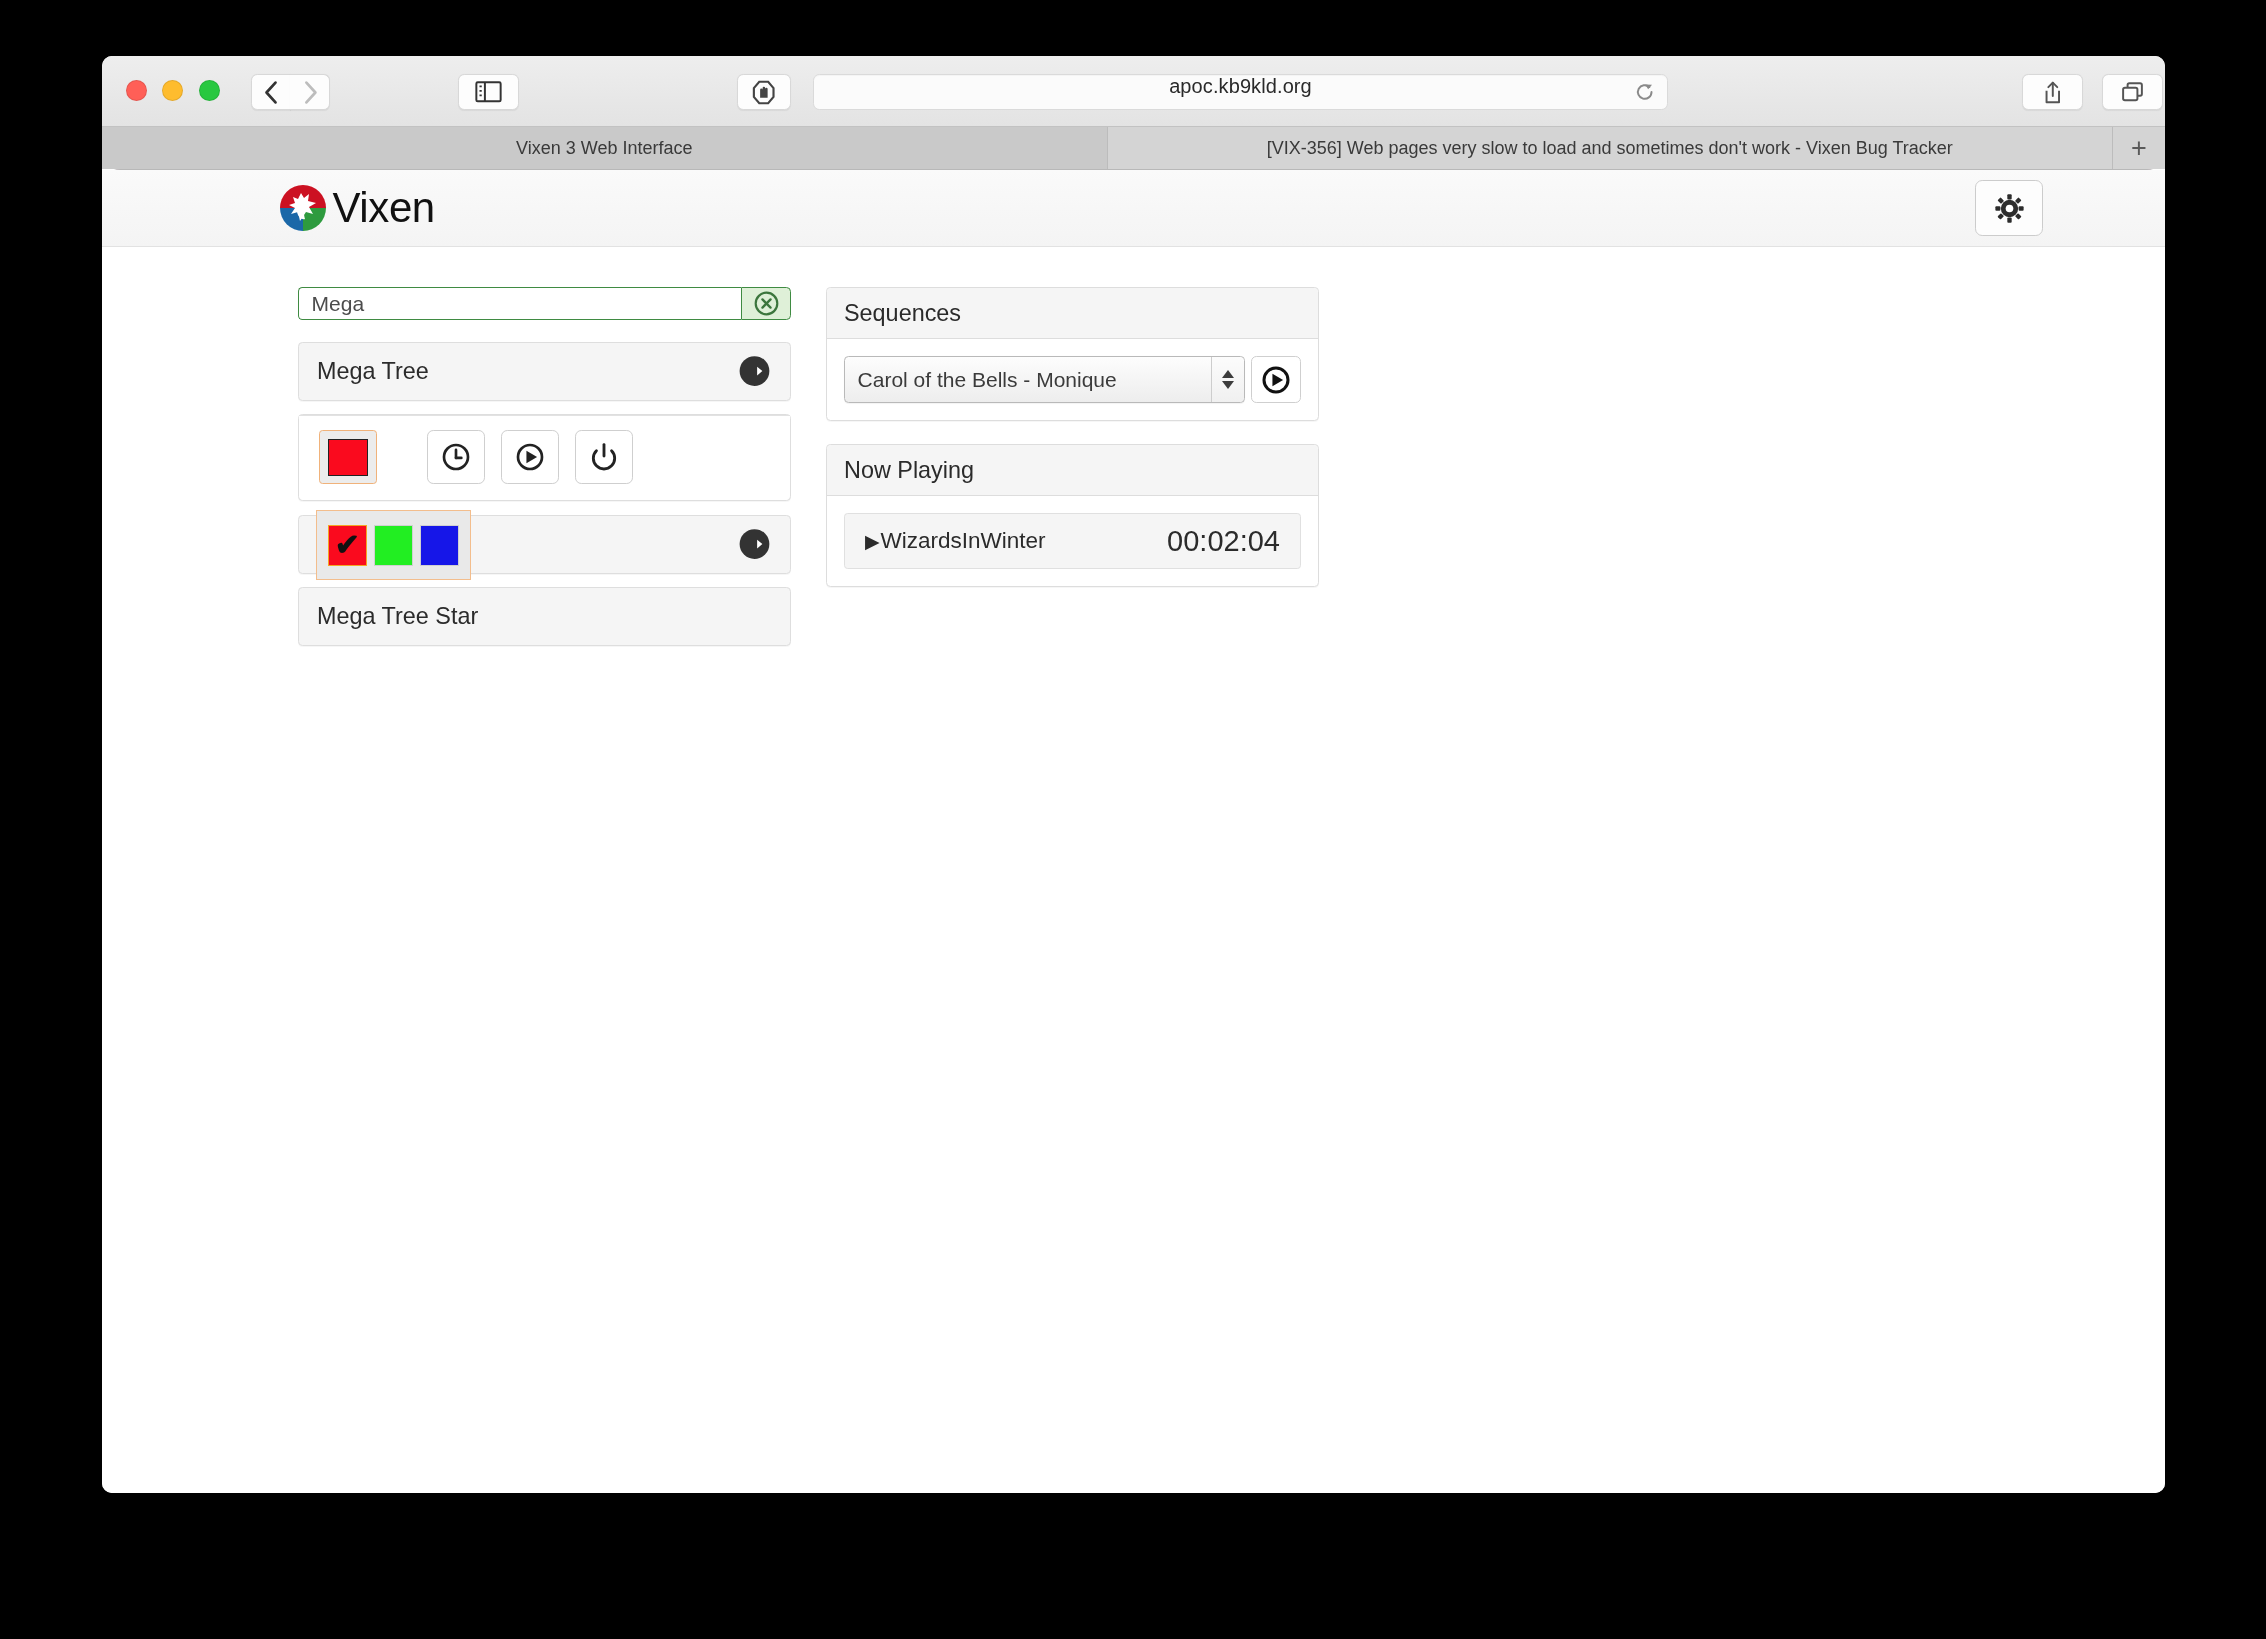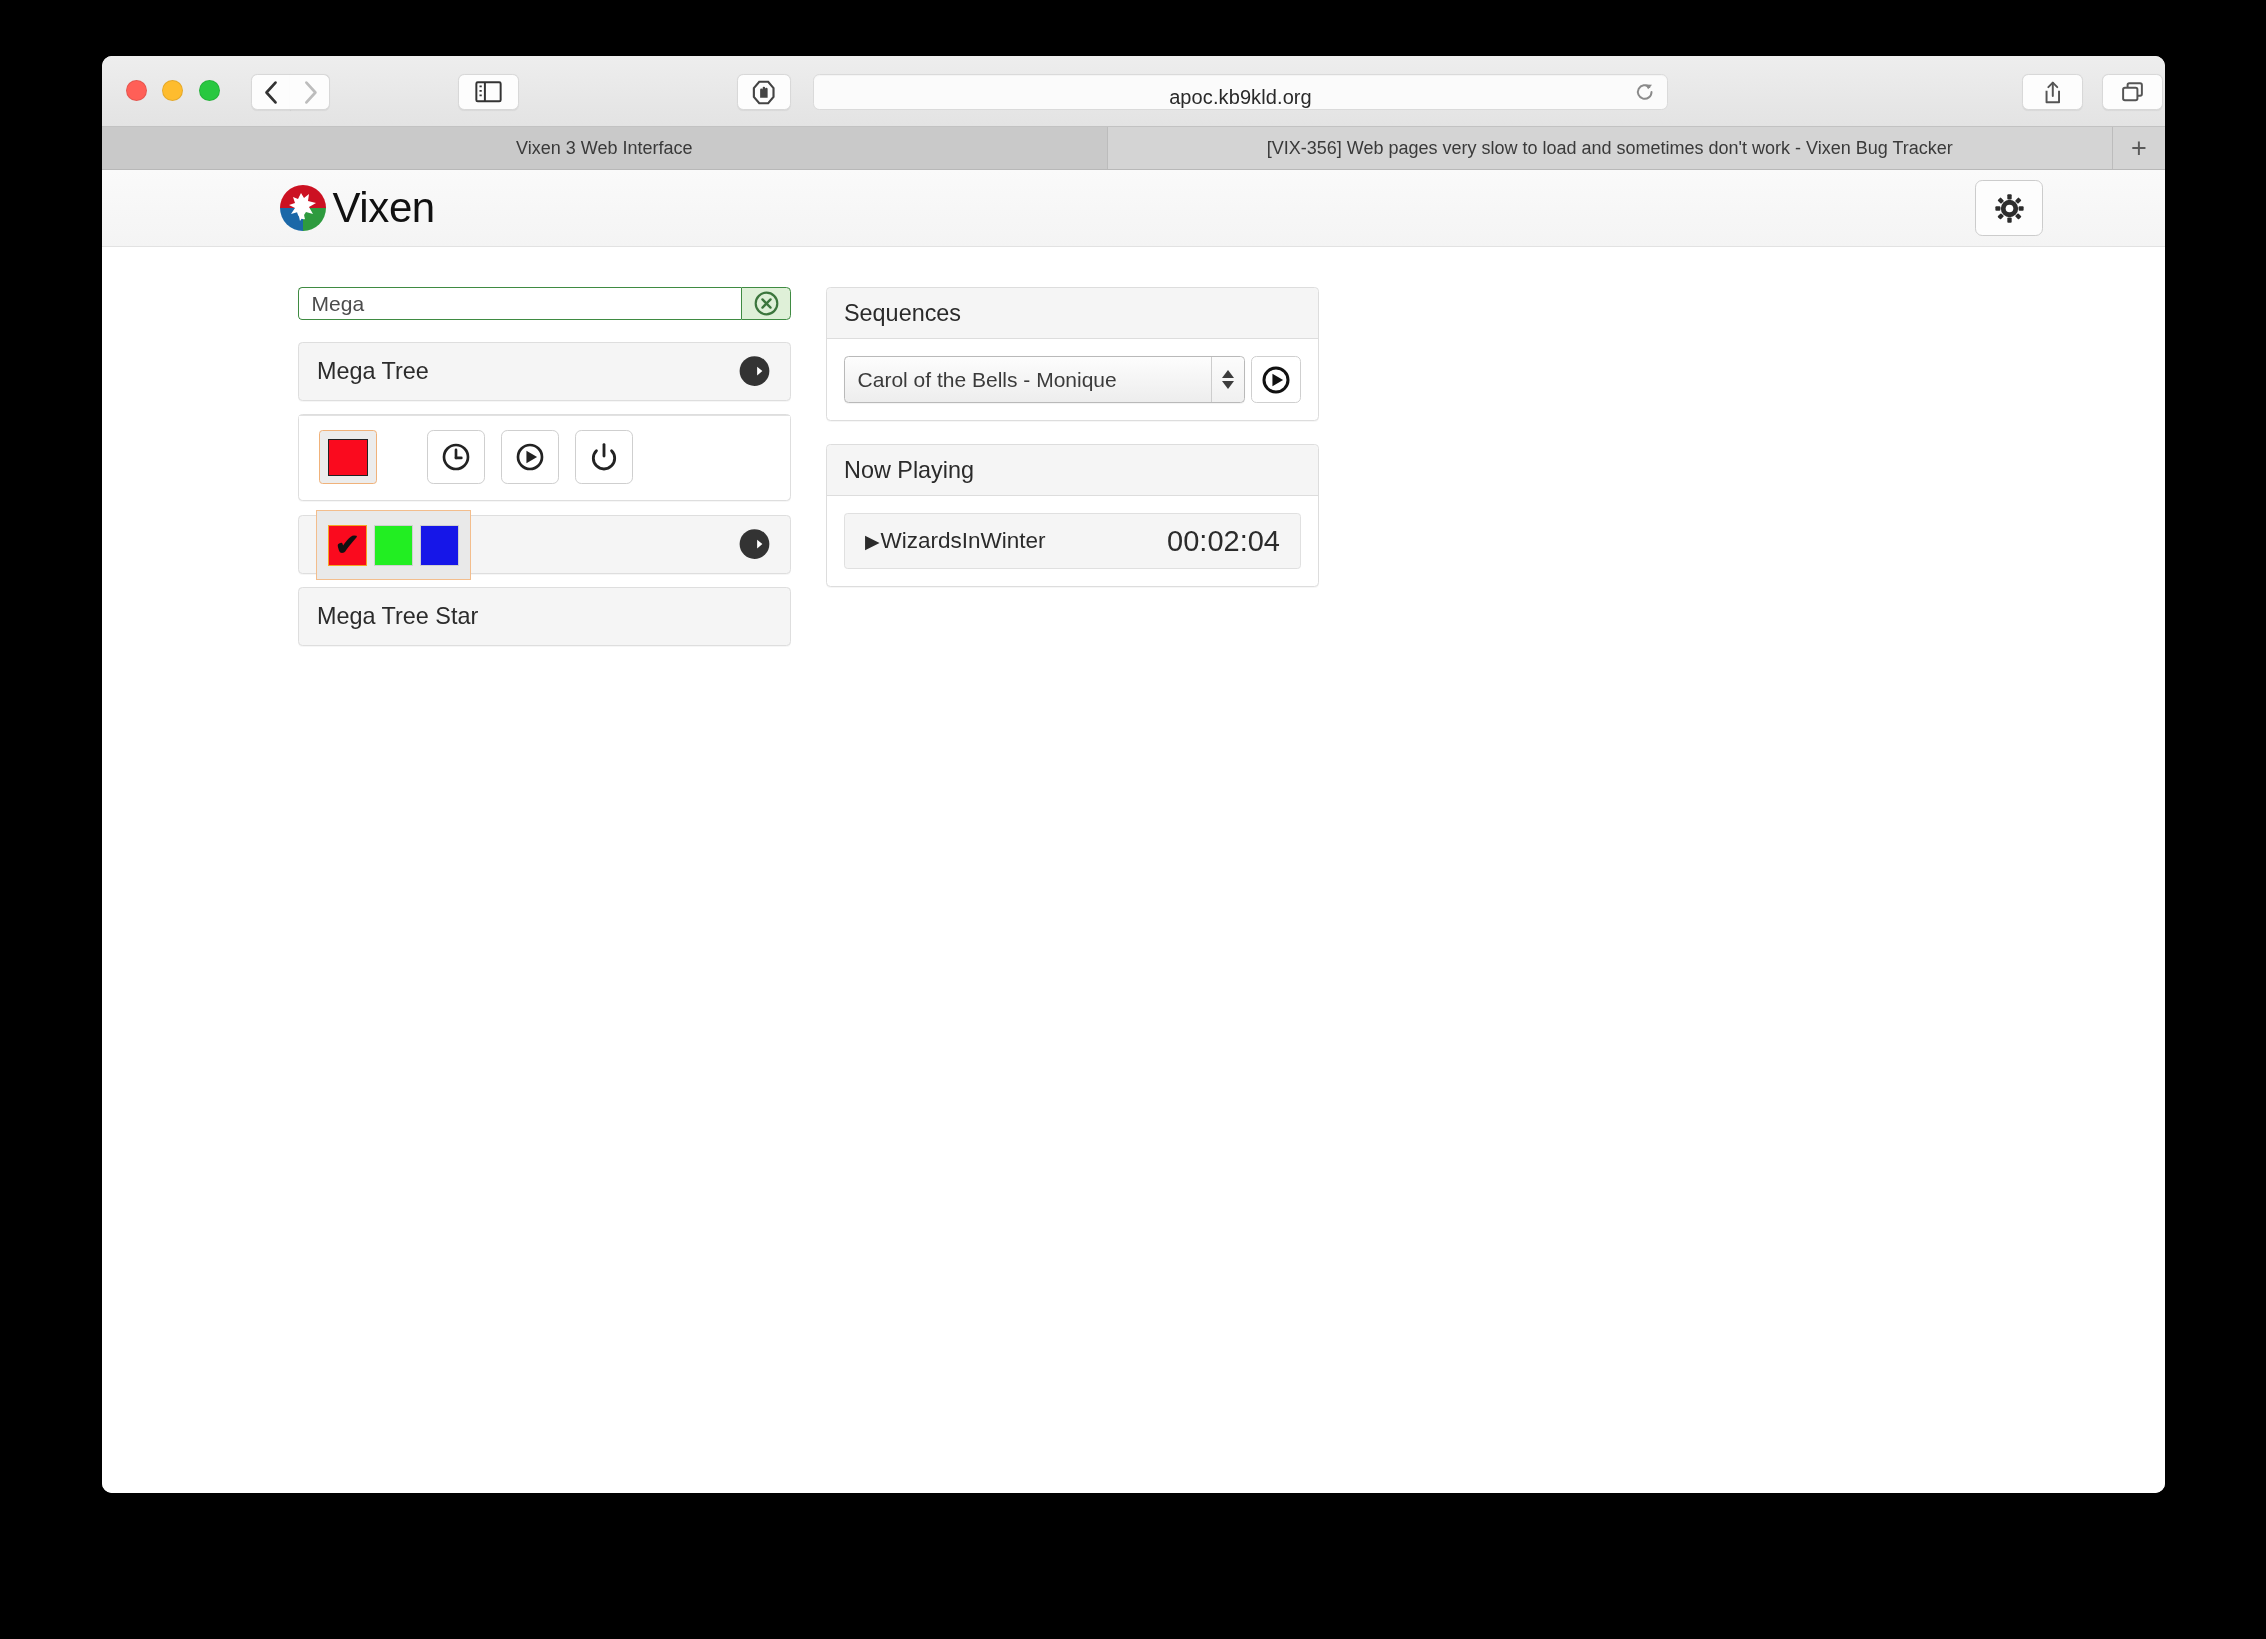--- a/index.html
+++ b/index.html
@@ -74,21 +74,21 @@
     position: absolute;
     left: 711px;
     top: 18px;
     width: 855px;
     height: 36px;
     background: #fbfbfb;
     border: 0.9px solid #dadada;
     border-radius: 6.3px;
     box-sizing: border-box;
     display: flex;
-    align-items: flex-end;
+    align-items: flex-start;
     justify-content: center;
     box-shadow: inset 0 0.9px 0.9px rgba(0,0,0,0.03);
   }
   .url-text {
     font-size: 20px;
     color: #2a2a2a;
     letter-spacing: 0.1px;
   }
   .reload-icon {
     position: absolute;
@@ -98,20 +98,21 @@
     width: 23.4px;
     height: 23.4px;
   }
 
   
   .tabbar {
     display: flex;
     height: 42px;
     background: #f9a8d4;
     border-bottom: 0.9px solid #b8b8b8;
+    border-radius: 18px;
   }
   .tab {
     flex: 1 1 0;
     display: flex;
     align-items: center;
     justify-content: center;
     font-size: 18px;
     color: #3a3a3a;
     border-right: 0.9px solid #bcbcbc;
     box-sizing: border-box;

